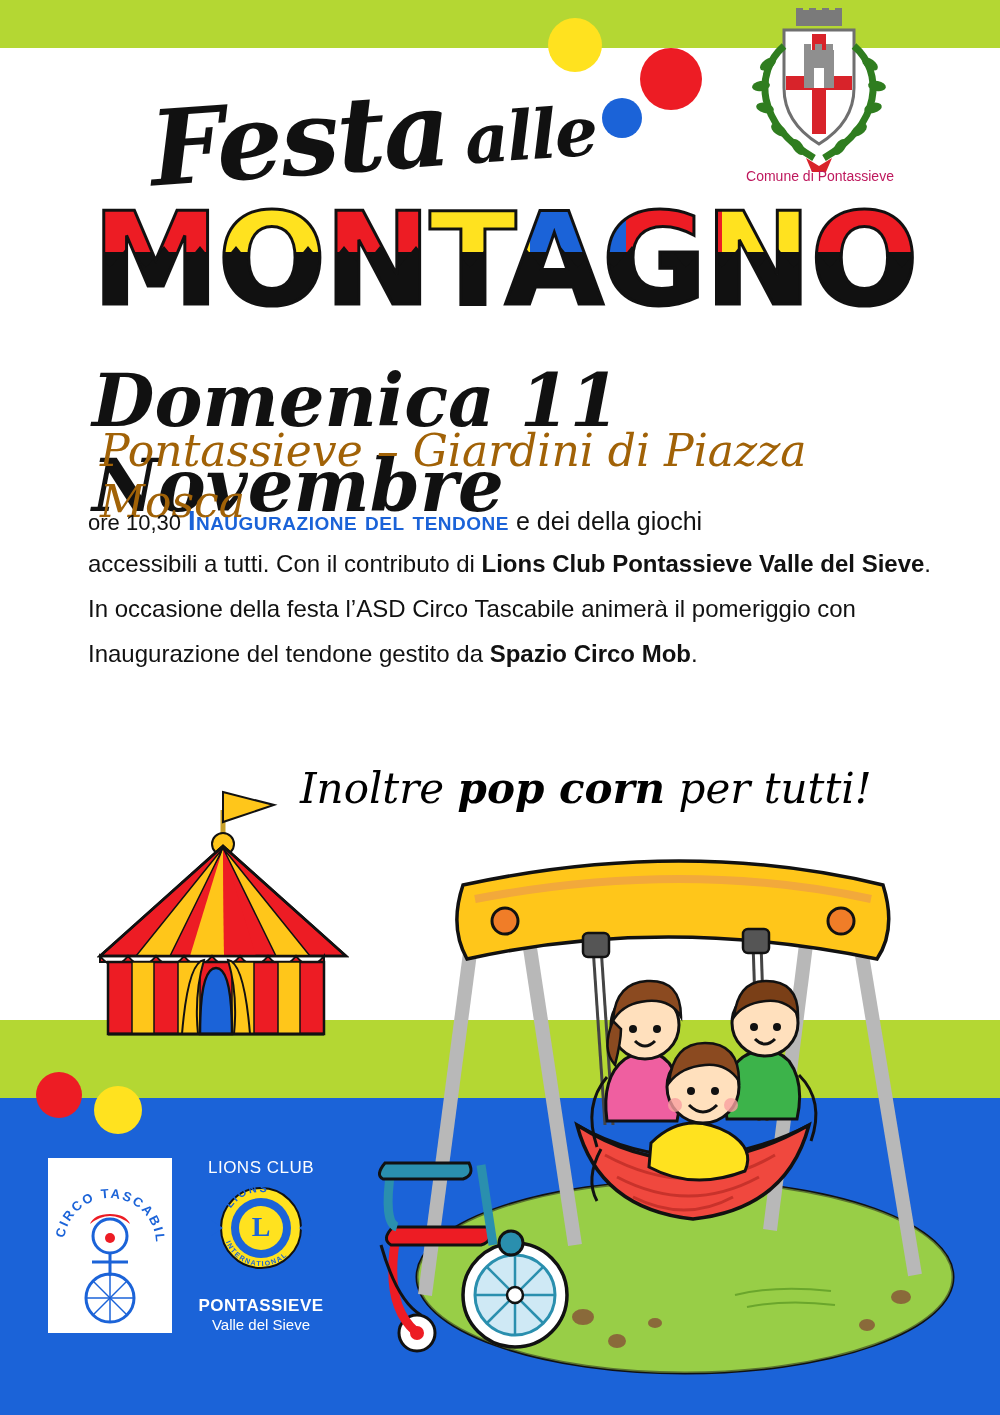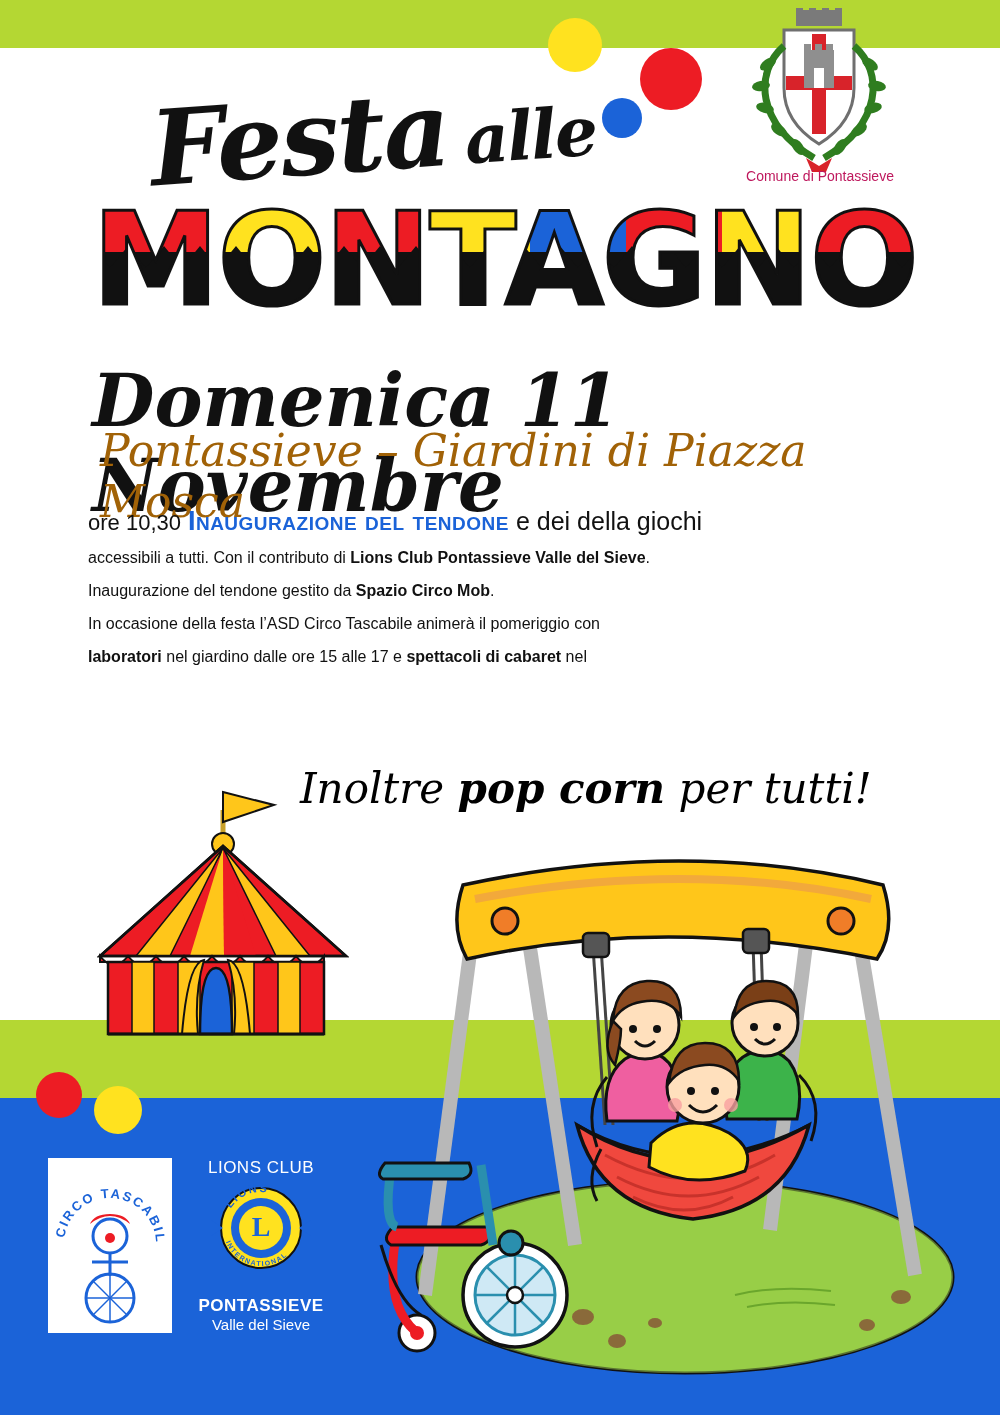--- a/index.html
+++ b/index.html
@@ -55,21 +55,21 @@
   
   .prog{position:absolute;left:88px;top:505px;width:860px;color:#111;}
   .p-line{font-size:25px;line-height:32px;margin:0 0 2px 0;}
   .ore{font-weight:normal;font-size:22px;}
   .blue-caps{
     color:#1b63d8;font-weight:bold;font-size:27px;
     font-variant:small-caps;letter-spacing:.5px;
   }
   .blk{font-weight:bold;}
   .block2{margin-top:26px;}
-  .p-sub{font-size:16px;line-height:33px;margin:0;}
+  .p-sub{font-size:24px;line-height:45px;margin:0;}
 
   .inoltre{
     position:absolute;left:300px;top:764px;width:640px;
     font-family:"DejaVu Serif", serif;
     font-style:italic;font-size:42px;color:#000000;
   }
   .inoltre b{font-weight:bold;}
 
   
   .tent{position:absolute;left:78px;top:780px;width:300px;height:270px;}
@@ -175,26 +175,23 @@
 <div class="prog">
 
   <p class="p-line">
     <span class="ore">ore 10,30</span>
     <span class="blue-caps">Inaugurazione del tendone</span><span> e dei della giochi</span>
   </p>
   <p class="p-sub">
     <span>accessibili a tutti. Con il contributo di </span><span class="blk">Lions Club Pontassieve Valle del Sieve</span><span>.</span>
   </p>
 
+  <p class="p-sub">In occasione della festa l’ASD Circo Tascabile animerà il pomeriggio con</p>
   <p class="p-sub">
     <span>Inaugurazione del tendone gestito da </span><span class="blk">Spazio Circo Mob</span><span>.</span>
-  </p>
-  <p class="p-sub">In occasione della festa l’ASD Circo Tascabile animerà il pomeriggio con</p>
-  <p class="p-sub">
-    <span class="blk">laboratori</span><span> nel giardino dalle ore 15 alle 17 e </span><span class="blk">spettacoli di cabaret</span><span> nel</span>
   </p>
 </div>
 
 <div class="inoltre">
   <span>Inoltre </span><b>pop corn</b><span> per tutti!</span>
 </div>
 
 <div class="tent">
   <svg width="300" height="270" viewBox="0 0 300 270">
 

